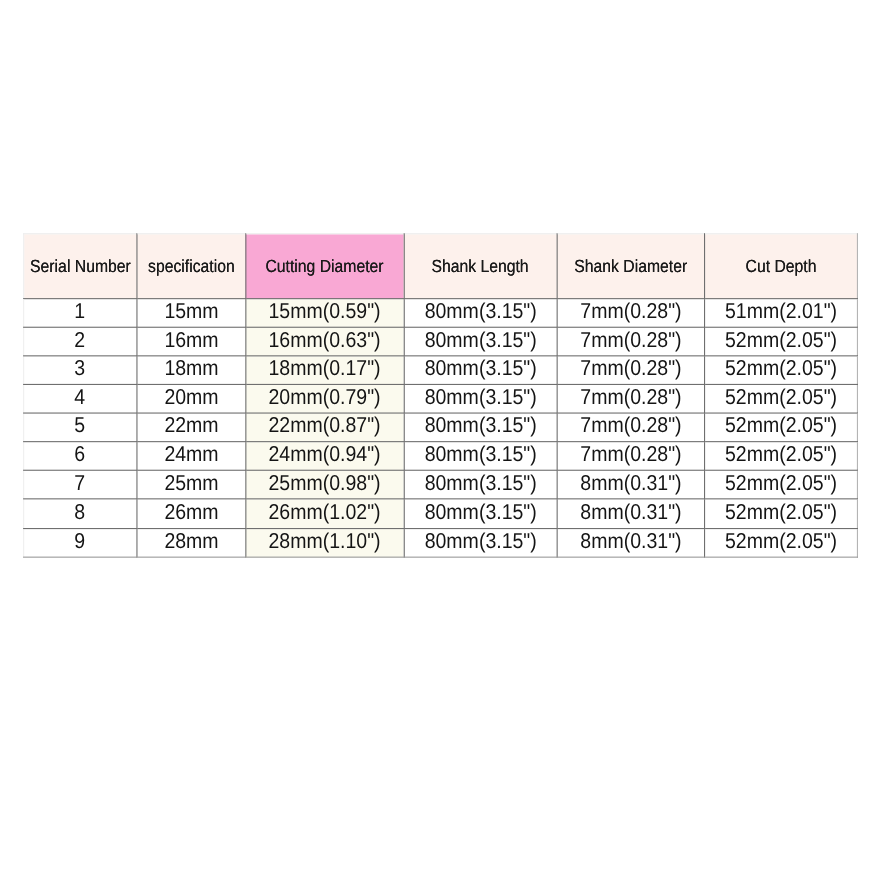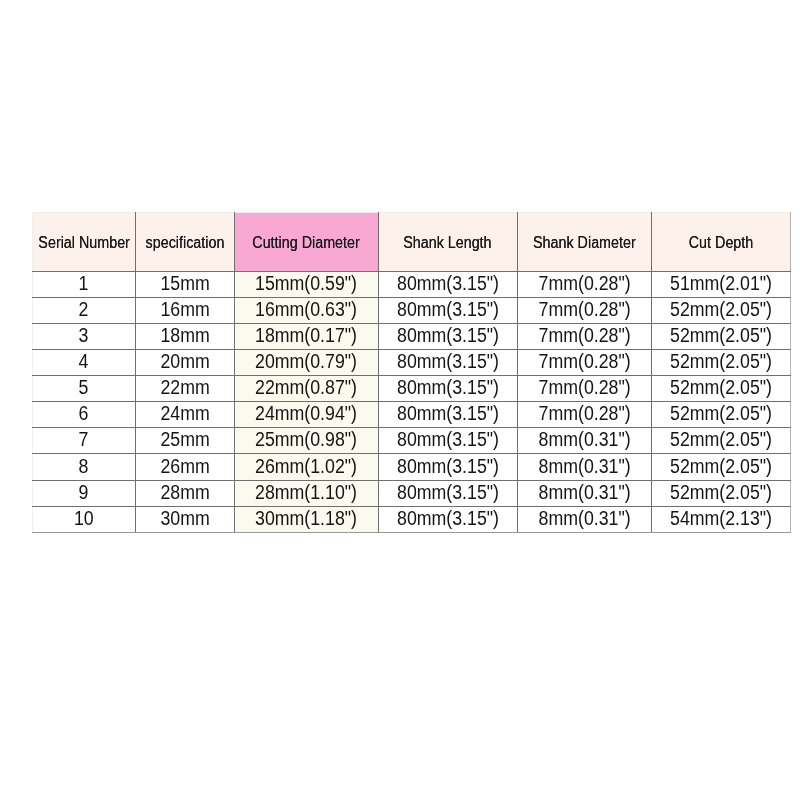--- a/index.html
+++ b/index.html
@@ -1,18 +1,18 @@
 <!DOCTYPE html>
 <html><head>
 <meta charset="utf-8">
 <title>Spec Table</title>
 <style>
   html,body{margin:0;padding:0;}
   body{width:800px;height:800px;background:#ffffff;font-family:"Liberation Sans",sans-serif;overflow:hidden;}
-  #table-wrap{position:absolute;left:32px;top:212px;width:759px;}
+  #table-wrap{position:absolute;left:21px;top:212px;width:759px;}
   table.spec{border-collapse:collapse;table-layout:fixed;width:759px;}
   table.spec td,table.spec th{border:1px solid #6f6f6f;padding:0;text-align:center;vertical-align:middle;}
   table.spec tr > *:first-child{border-left-color:#efefef;}
   table.spec thead th{border-top-color:#ededed;}
   table.spec tr > *:last-child{border-right-color:#b4b4b4;}
   table.spec tbody tr:last-child td{border-bottom-color:#9a9a9a;}
   thead th{height:58px;font-weight:normal;background:#fdf1ec;}
   tbody td{height:25px;background:#ffffff;}
   .tx{display:inline-block;white-space:nowrap;transform-origin:center center;}
   thead .tx{font-size:16px;color:#1a1a1a;transform:scaleX(0.895);position:relative;top:1px;text-shadow:0 0 0.55px rgba(20,20,20,0.95);}
@@ -110,23 +110,15 @@
         <td class="c-plain"><span class="tx">52mm(2.05")</span></td>
       </tr>
       <tr>
         <td class="c-plain"><span class="tx">9</span></td>
         <td class="c-plain"><span class="tx">28mm</span></td>
         <td class="c-cutting"><span class="tx">28mm(1.10")</span></td>
         <td class="c-plain"><span class="tx">80mm(3.15")</span></td>
         <td class="c-plain"><span class="tx">8mm(0.31")</span></td>
         <td class="c-plain"><span class="tx">52mm(2.05")</span></td>
       </tr>
-      <tr>
-        <td class="c-plain"><span class="tx">10</span></td>
-        <td class="c-plain"><span class="tx">30mm</span></td>
-        <td class="c-cutting"><span class="tx">30mm(1.18")</span></td>
-        <td class="c-plain"><span class="tx">80mm(3.15")</span></td>
-        <td class="c-plain"><span class="tx">8mm(0.31")</span></td>
-        <td class="c-plain"><span class="tx">54mm(2.13")</span></td>
-      </tr>
     </tbody>
   </table>
 </div>
 
 </body></html>

